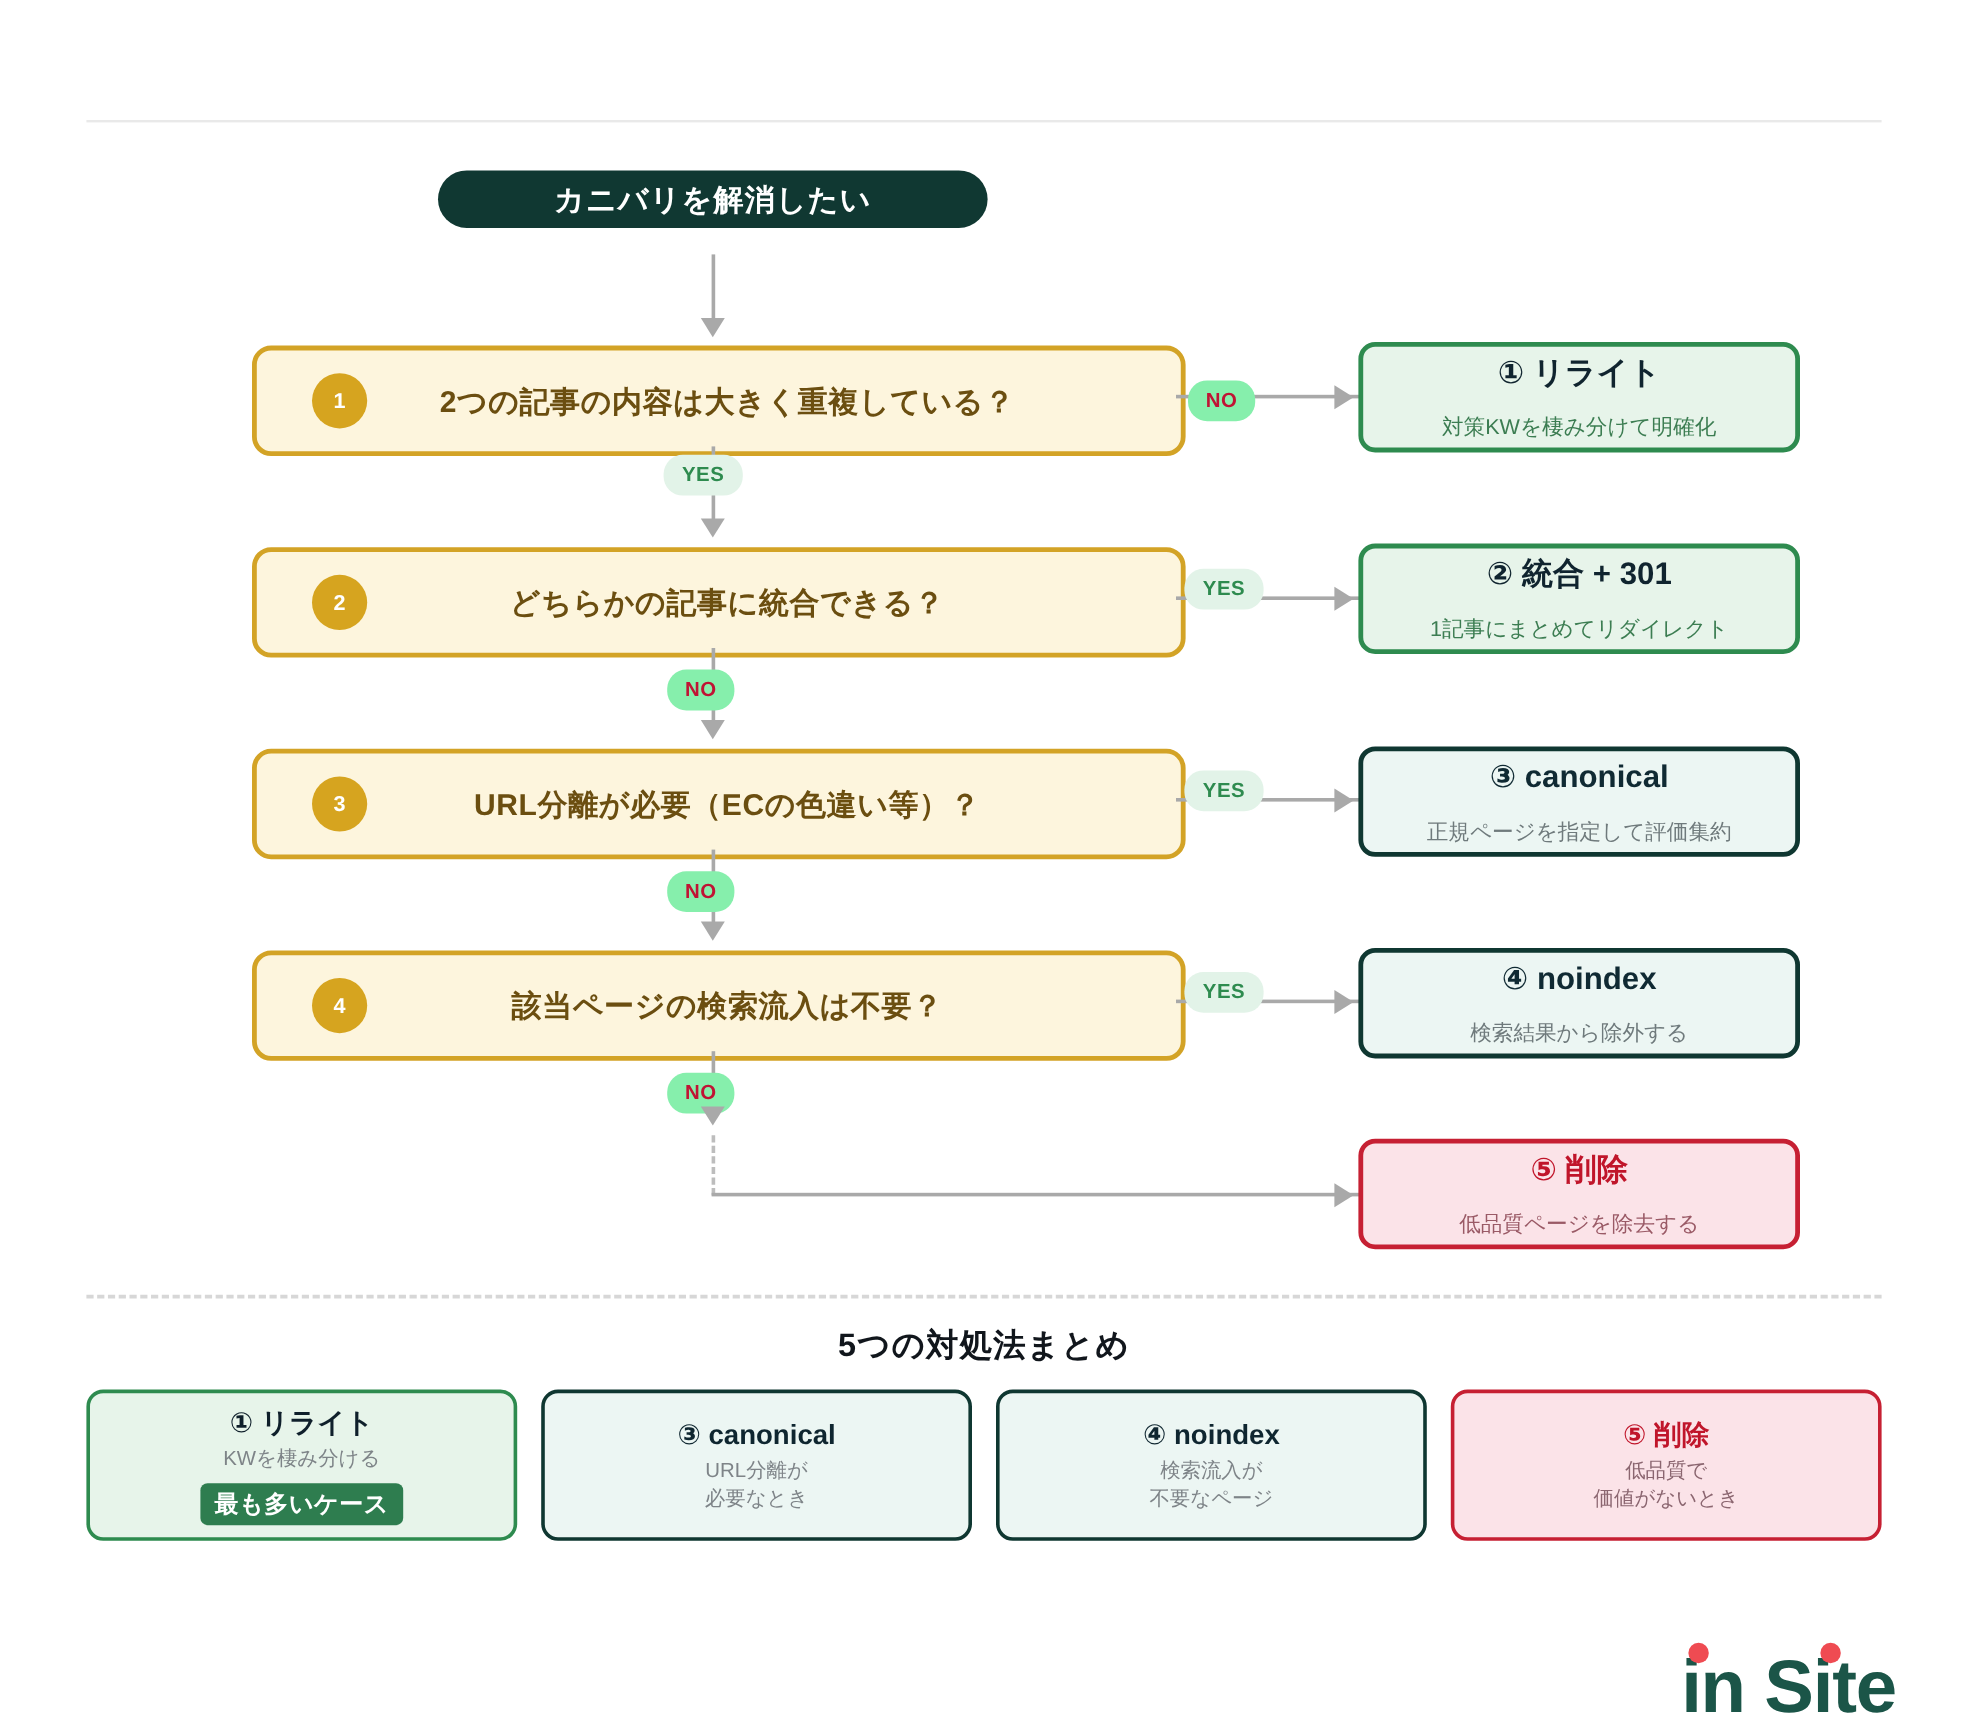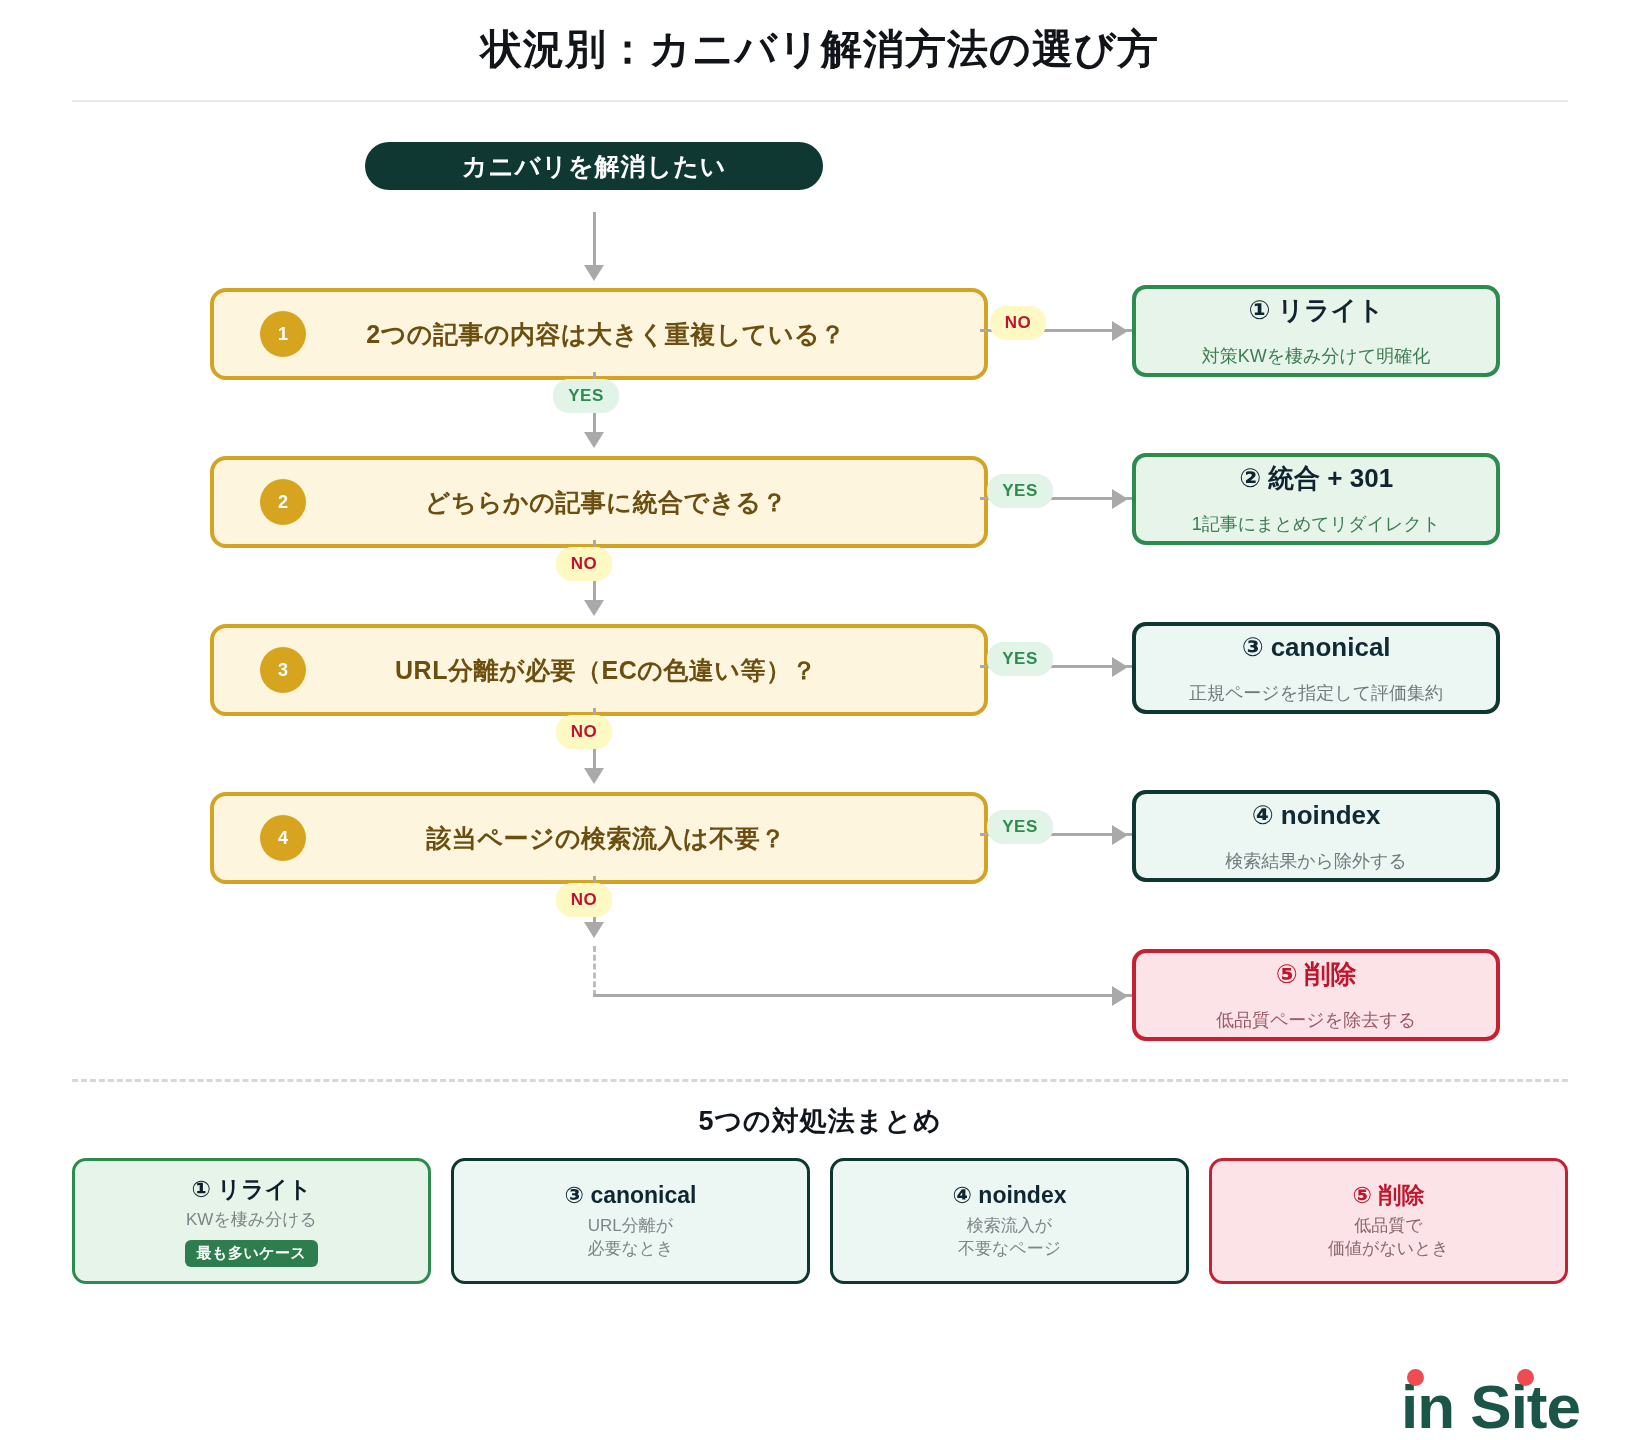--- a/index.html
+++ b/index.html
@@ -90,21 +90,21 @@
     border-left:16px solid #a9a9a9;
   }
 
   
   .badge{
     position:absolute;
     border-radius:16px;
     font-size:17px;font-weight:700;letter-spacing:.5px;
     display:flex;align-items:center;justify-content:center;
   }
-  .badge-no{background:#fef9c3;color:#c01334;}
+  .badge-no{background:#86efac;color:#c01334;margin-top:11px;}
   .badge-yes{background:#e2f3e8;color:#2e8b4f;}
 
   
   .dash-divider{
     position:absolute;left:72px;top:1079px;width:1496px;height:0;
     border-top:3px dashed #d7d7d7;
   }
   .summary-title{
     position:absolute;left:0;top:1103px;width:1640px;text-align:center;
     font-size:27px;font-weight:700;color:#11161c;letter-spacing:1px;
@@ -115,21 +115,21 @@
   }
   .scard{
     flex:1 1 0;border-radius:14px;box-sizing:border-box;
     display:flex;flex-direction:column;align-items:center;justify-content:center;
     padding:8px 6px;
   }
   .scard .stitle{font-size:23px;font-weight:700;line-height:1.25;}
   .scard .ssub{font-size:17px;color:#7e8488;line-height:1.4;margin-top:4px;text-align:center;}
   .scard .sbadge{
     margin-top:8px;background:#2e7d4f;color:#fff;
-    font-size:15px;font-weight:700;border-radius:6px;padding:4px 12px;
+    font-size:20px;font-weight:700;border-radius:6px;padding:4px 12px;
     letter-spacing:.5px;
   }
   .sc-green{background:#e7f4ea;border:3px solid #2e8b4f;}
   .sc-green .stitle{color:#0f1f2b;}
   .sc-teal{background:#ecf6f3;border:3px solid #0f3731;}
   .sc-teal .stitle{color:#0f2630;}
   .sc-red{background:#fbe3e8;border:3px solid #c62033;}
   .sc-red .stitle{color:#c0152a;}
   .sc-red .ssub{color:#8b6670;}
 
@@ -144,21 +144,20 @@
   }
   .logo .dot-i{left:6px;top:-2px;}
   .logo .dot-s{left:116px;top:-2px;}
   .logo-word{position:relative;margin-top:45px;}
 </style>
 </head>
 <body>
 
 <div class="page">
 
-  <div class="title">状況別：カニバリ解消方法の選び方</div>
   <div class="title-rule"></div>
 
   <div class="start-pill">
     <span>カニバリを解消したい</span>
   </div>
 
   <div class="vline" style="left:593px;top:212px;height:58px;"></div>
   <div class="arrow-down" style="left:584px;top:265px;"></div>
 
   <div class="qbox" style="top:288px;">

